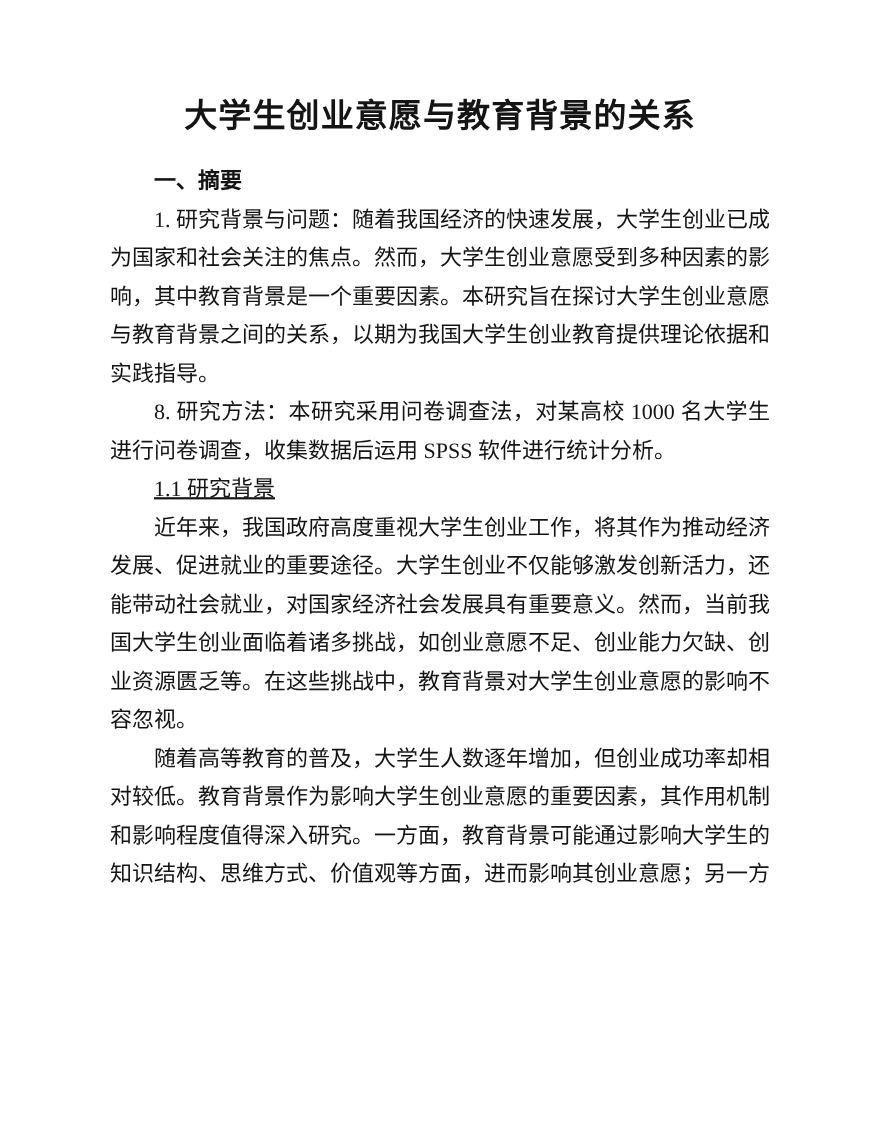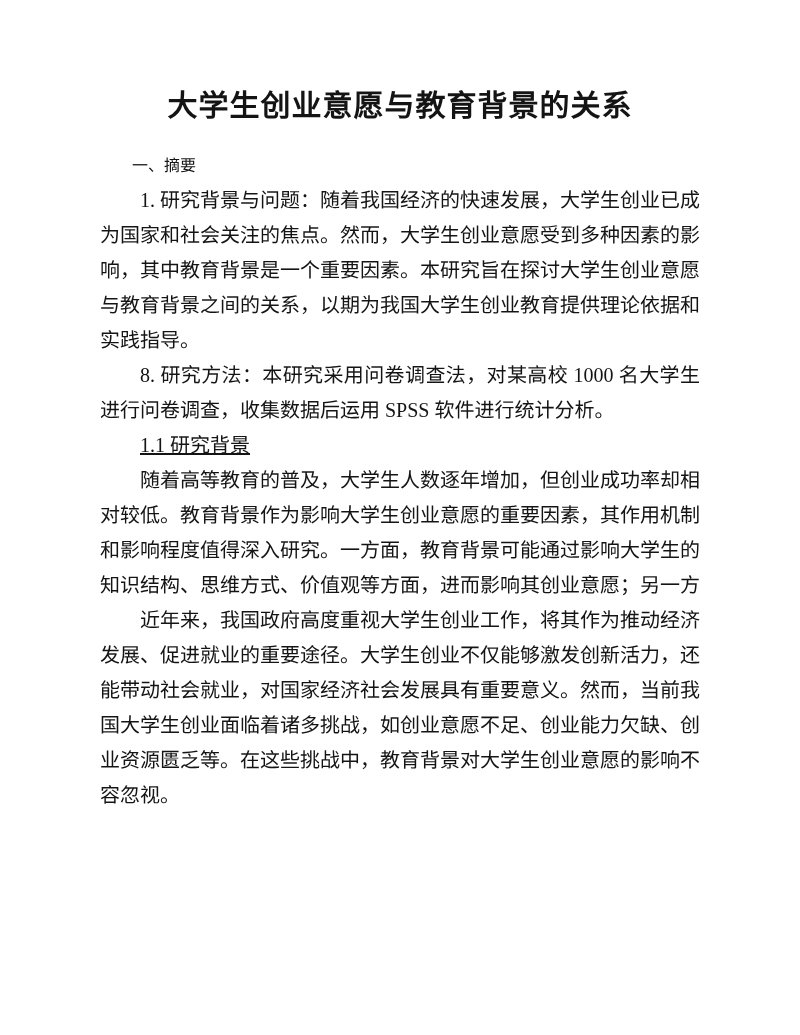--- a/index.html
+++ b/index.html
@@ -21,23 +21,23 @@
   .doc-title {
     font-size: 30px;
     line-height: 44px;
     font-weight: bold;
     text-align: center;
     margin: 0 0 20px 0;
     letter-spacing: 1px;
     font-family: "Liberation Serif", "DejaVu Serif", serif;
   }
   .heading {
-    font-size: 16px;
+    font-size: 20px;
     line-height: 35px;
-    font-weight: normal;
+    font-weight: bold;
     margin: 0;
     text-indent: 2em;
     font-family: "Liberation Sans", "DejaVu Sans", sans-serif;
   }
   .para {
     font-size: 20px;
     line-height: 35px;
     margin: 0;
     text-indent: 2em;
     text-align: justify;
@@ -58,16 +58,16 @@
   <h2 class="heading">一、摘要</h2>
 
   <p class="para">1.  研究背景与问题：随着我国经济的快速发展，大学生创业已成为国家和社会关注的焦点。然而，大学生创业意愿受到多种因素的影响，其中教育背景是一个重要因素。本研究旨在探讨大学生创业意愿与教育背景之间的关系，以期为我国大学生创业教育提供理论依据和实践指导。</p>
 
   <p class="para">8.  研究方法：本研究采用问卷调查法，对某高校 1000 名大学生进行问卷调查，收集数据后运用 SPSS 软件进行统计分析。</p>
 
 
 
   <p class="para subheading">1.1 研究背景</p>
 
+  <p class="para">近年来，我国政府高度重视大学生创业工作，将其作为推动经济发展、促进就业的重要途径。大学生创业不仅能够激发创新活力，还能带动社会就业，对国家经济社会发展具有重要意义。然而，当前我国大学生创业面临着诸多挑战，如创业意愿不足、创业能力欠缺、创业资源匮乏等。在这些挑战中，教育背景对大学生创业意愿的影响不容忽视。</p>
+
   <p class="para">随着高等教育的普及，大学生人数逐年增加，但创业成功率却相对较低。教育背景作为影响大学生创业意愿的重要因素，其作用机制和影响程度值得深入研究。一方面，教育背景可能通过影响大学生的知识结构、思维方式、价值观等方面，进而影响其创业意愿；另一方</p>
-
-  <p class="para">近年来，我国政府高度重视大学生创业工作，将其作为推动经济发展、促进就业的重要途径。大学生创业不仅能够激发创新活力，还能带动社会就业，对国家经济社会发展具有重要意义。然而，当前我国大学生创业面临着诸多挑战，如创业意愿不足、创业能力欠缺、创业资源匮乏等。在这些挑战中，教育背景对大学生创业意愿的影响不容忽视。</p>
 </div>
 
 </body></html>

